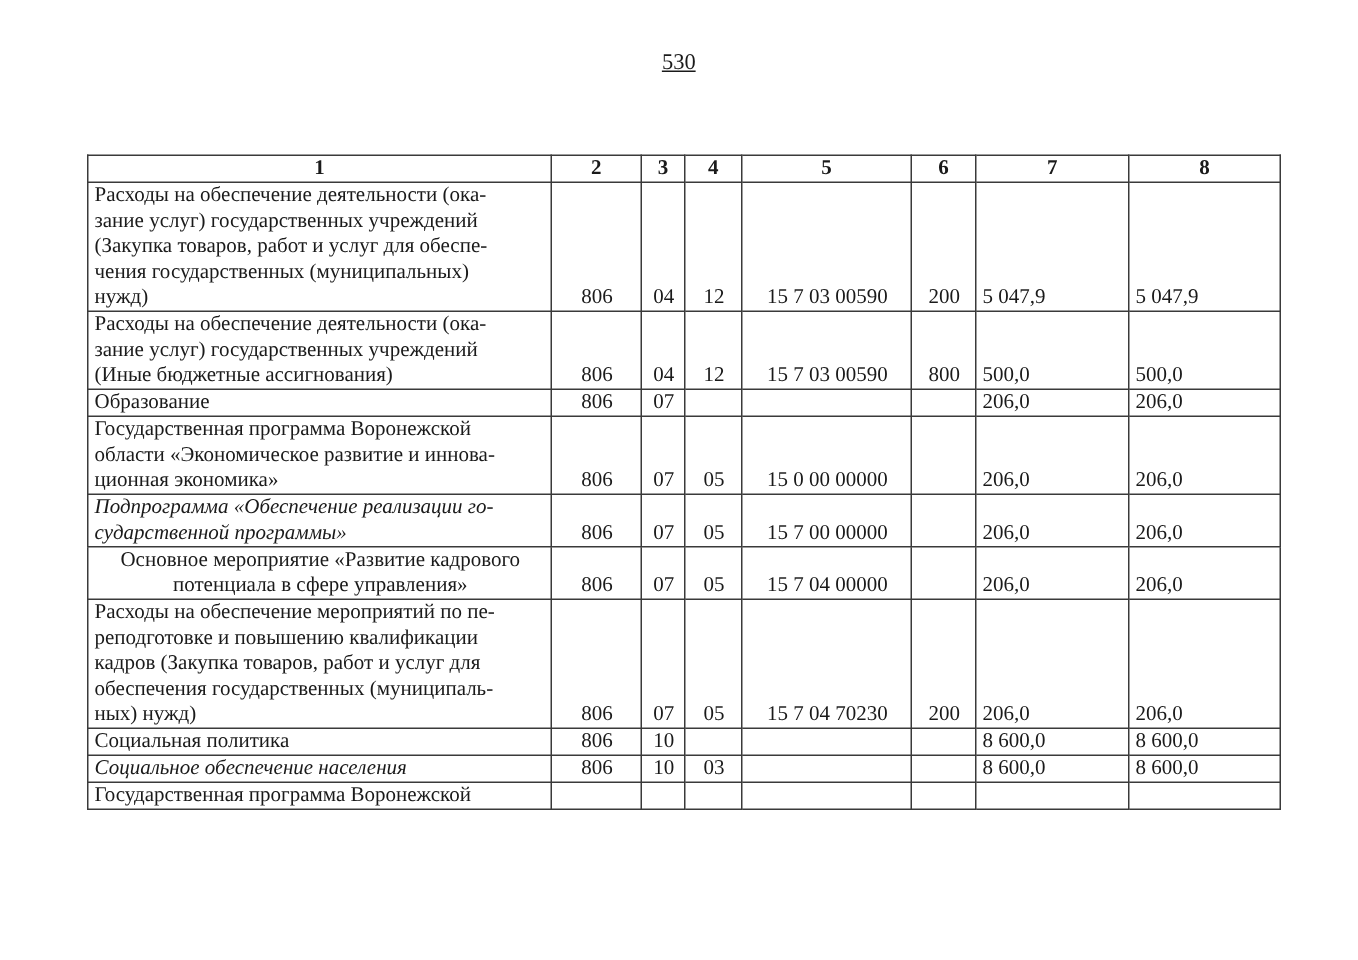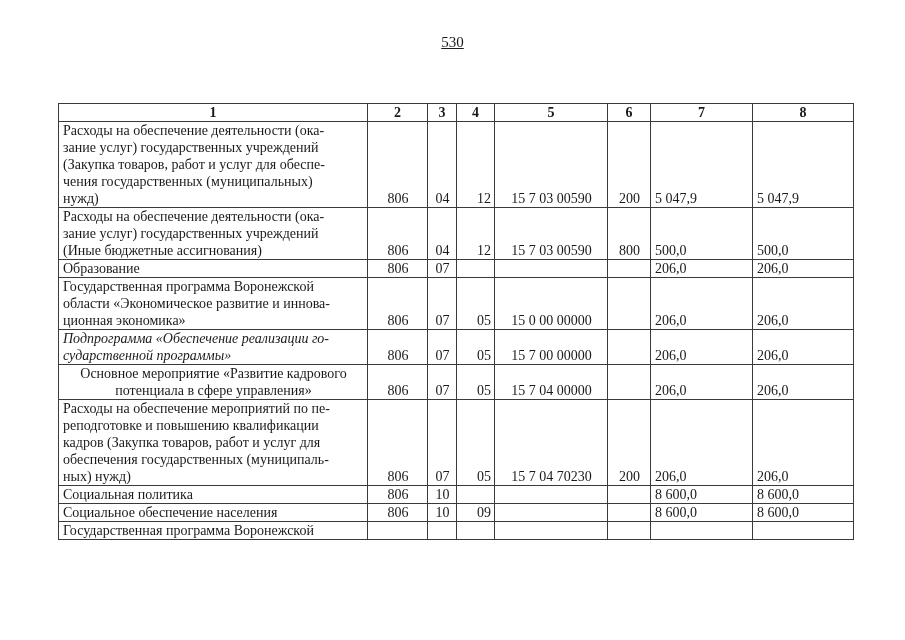--- a/index.html
+++ b/index.html
@@ -7,21 +7,21 @@
          font-family: "Liberation Serif", "DejaVu Serif", serif; color: #1a1a1a; }
   .page-number { position: absolute; top: 34px; left: 0; width: 905px; text-align: center;
                  font-size: 15px; text-decoration: underline; }
   table.budget { position: absolute; top: 103px; left: 58px; border-collapse: collapse;
                  table-layout: fixed; width: 795px; font-size: 14px; line-height: 17px; }
   table.budget td, table.budget th { border: 1px solid #3a3a3a; padding: 0 3px 0 4px;
                  vertical-align: bottom; }
   table.budget th { font-weight: bold; text-align: center; height: 17px; padding: 0; }
   td.name { text-align: left; }
   td.c { text-align: center; }
-  td.l { text-align: right; padding-left: 8px; }
+  td.l { text-align: center; padding-left: 8px; }
   td.r { padding-right: 3px; }
 </style>
 </head>
 <body>
 
 <div class="page-number">530</div>
 
 <table class="budget">
   <colgroup>
     <col style="width:309px">
@@ -134,24 +134,24 @@
         <td class="name" style="height: 17px; white-space: pre-line; margin-top: 16px;">Социальная политика</td>
         <td class="c">806</td>
         <td class="c">10</td>
         <td class="l"></td>
         <td class="c"></td>
         <td class="c"></td>
         <td class="r">8 600,0</td>
         <td class="r">8 600,0</td>
       </tr>
       <tr>
-        <td class="name" style="height: 17px; white-space: pre-line;">Социальное обеспечение населения</td>
+        <td class="name" style="height: 17px; white-space: pre-line; font-style: italic;">Социальное обеспечение населения</td>
         <td class="c">806</td>
         <td class="c">10</td>
-        <td class="l">09</td>
+        <td class="l">03</td>
         <td class="c"></td>
         <td class="c"></td>
         <td class="r">8 600,0</td>
         <td class="r">8 600,0</td>
       </tr>
       <tr>
         <td class="name" style="height: 17px; white-space: pre-line;">Государственная программа Воронежской</td>
         <td class="c"></td>
         <td class="c"></td>
         <td class="l"></td>

